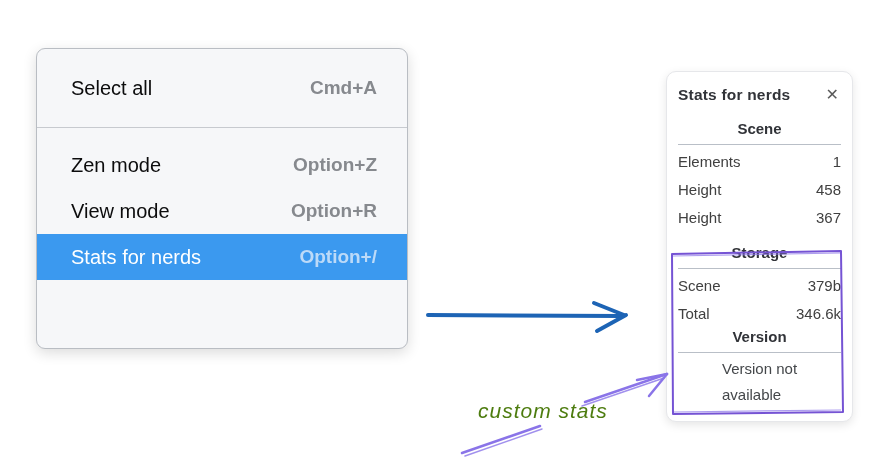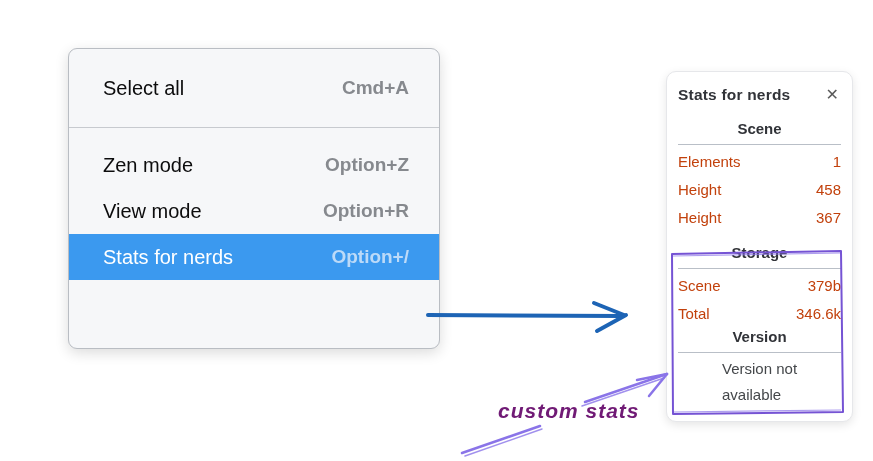--- a/index.html
+++ b/index.html
@@ -5,21 +5,21 @@
   html,body{margin:0;padding:0;background:#ffffff;}
   .canvas{
     position:relative;width:873px;height:461px;background:#ffffff;overflow:hidden;
     font-family:"Liberation Sans", sans-serif;
   }
 
   
   .menu{
     position:absolute;left:36px;top:48px;width:372px;height:301px;
     background:#f6f7f9;border:1px solid #b9bdc3;border-radius:9px;
-    box-shadow:0 4px 14px rgba(0,0,0,.14);box-sizing:border-box;margin-left:32px;
+    box-shadow:0 4px 14px rgba(0,0,0,.14);box-sizing:border-box;
   }
   .menu-section{padding:15px 0;}
   .menu-section.second{padding:14px 0 0 0;}
   .menu-divider{height:0;border-top:1px solid #c7cacf;margin:0;}
   .menu-item{
     height:46px;display:flex;align-items:center;justify-content:space-between;
     padding:0 30px 0 34px;cursor:default;
   }
   .menu-item.first{height:48px;}
   .menu-item .label{font-size:20px;color:#0c0c0d;}
@@ -41,32 +41,32 @@
   .stats-header{display:flex;align-items:center;justify-content:space-between;}
   .stats-title{font-size:15.5px;font-weight:bold;color:#313338;letter-spacing:.2px;}
   .stats-close{
     font-size:16px;color:#5a5a5a;line-height:14px;background:none;border:none;
     padding:0 2px;cursor:pointer;font-family:"DejaVu Sans", sans-serif;font-weight:400;
   }
   .stats-section-heading{
     text-align:center;font-weight:bold;font-size:15px;color:#313338;margin-top:16px;
   }
   .stats-hr{border:none;border-top:1px solid #b9bfc7;margin:7px 0 3px 0;}
-  .stats-row{display:flex;justify-content:space-between;font-size:15px;line-height:28px;color:#c2410c;}
+  .stats-row{display:flex;justify-content:space-between;font-size:15px;line-height:28px;color:#404040;}
   .stats-note{font-size:15px;line-height:26px;color:#44474a;margin-top:2px;margin-left:44px;}
   .sec-storage .stats-section-heading{margin-top:12px;}
   .sec-version .stats-section-heading{margin-top:0;}
 
   
   .purple-rect{position:absolute;left:668px;top:247px;pointer-events:none;}
   .annotation-arrow{position:absolute;left:455px;top:365px;pointer-events:none;}
   .annotation-text{
-    position:absolute;left:498px;top:399px;width:150px;
-    font-size:21px;font-weight:700;font-style:italic;letter-spacing:1px;
-    color:#701a75;white-space:nowrap;
+    position:absolute;left:478px;top:399px;width:150px;
+    font-size:21px;font-weight:400;font-style:italic;letter-spacing:1px;
+    color:#4d7c0f;white-space:nowrap;
   }
 </style>
 </head>
 <body>
 
 <div class="canvas">
 
   <div class="menu">
     <div class="menu-section">
       <div class="menu-item first">

